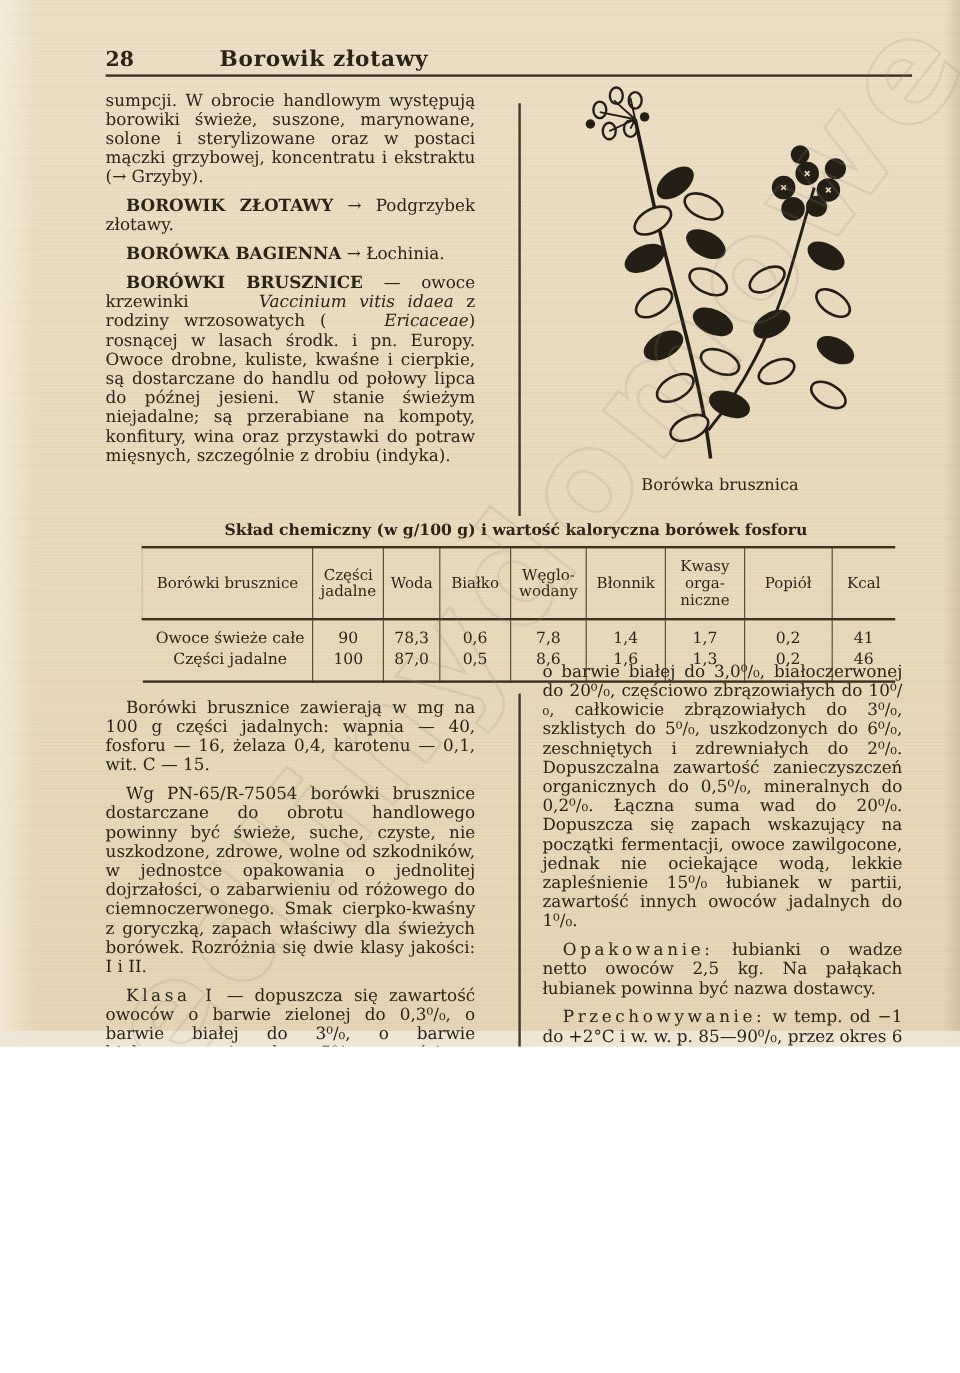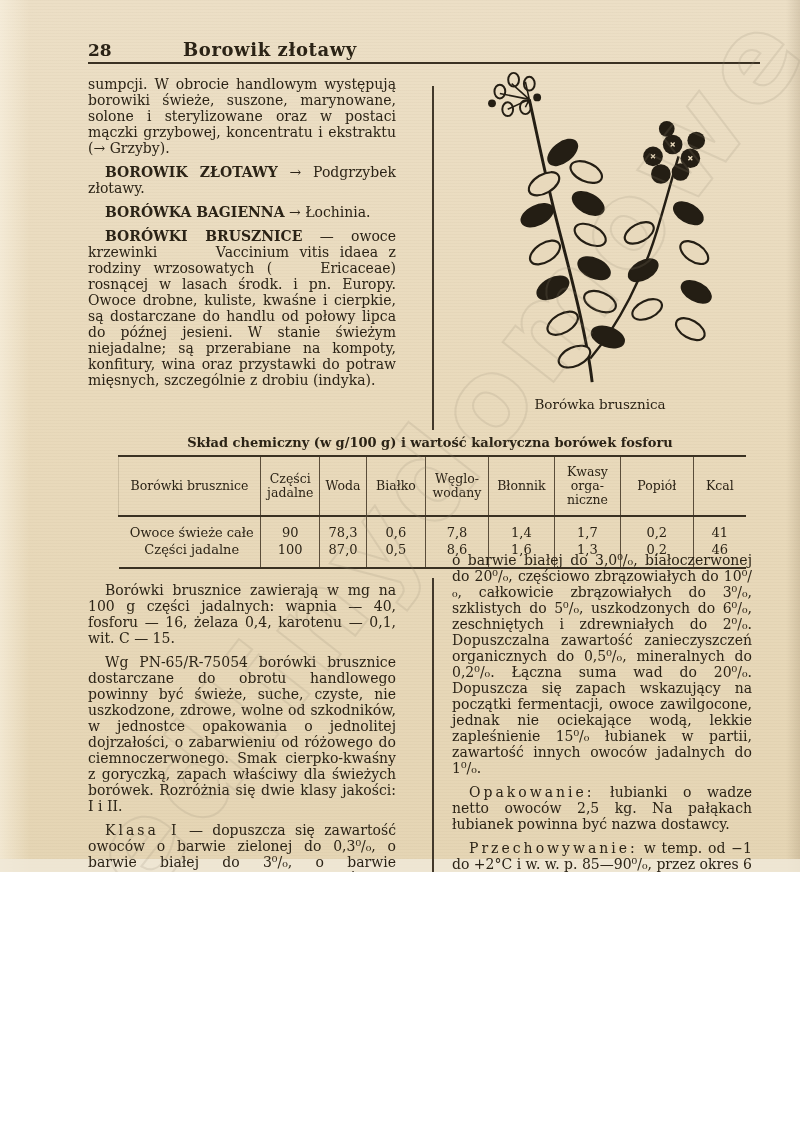--- a/index.html
+++ b/index.html
@@ -25,21 +25,21 @@
   .hdr-rule{position:absolute;left:88px;top:62px;width:672px;height:2px;background:#3a3122;z-index:2;}
 
   .col{position:absolute;z-index:2;}
   .col-top-left{left:88px;top:76px;width:308px;}
   .col-bot-left{left:88px;top:582px;width:308px;}
   .col-bot-right{left:452px;top:552px;width:300px;}
 
   .para{margin:0 0 8px 0;font-size:14px;line-height:16px;text-align:justify;}
   .para.indent{text-indent:17px;}
   .run-b{font-weight:bold;}
-  .run-i{margin-left:48px;}
+  .run-i{font-style:italic;margin-left:48px;}
   .run-sp{letter-spacing:3px;}
 
   .divider{position:absolute;left:432px;width:2px;background:#42382a;z-index:2;}
   .divider.top{top:86px;height:344px;}
   .divider.bottom{top:578px;height:497px;}
 
   .illustration{position:absolute;left:440px;top:66px;width:320px;height:324px;z-index:2;}
   .ill-caption{position:absolute;left:460px;top:396px;width:280px;text-align:center;
     font-size:13.5px;z-index:2;}
 

